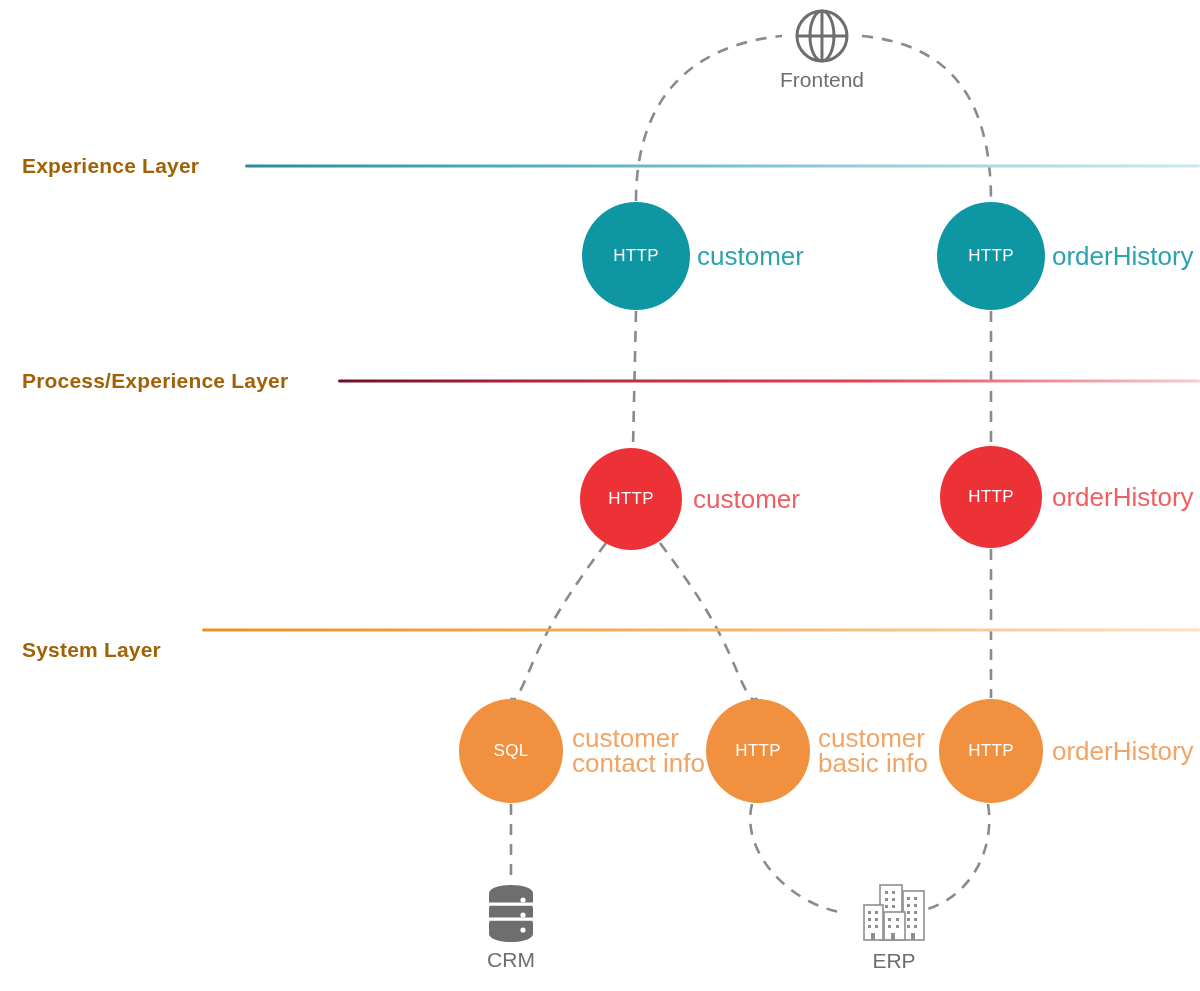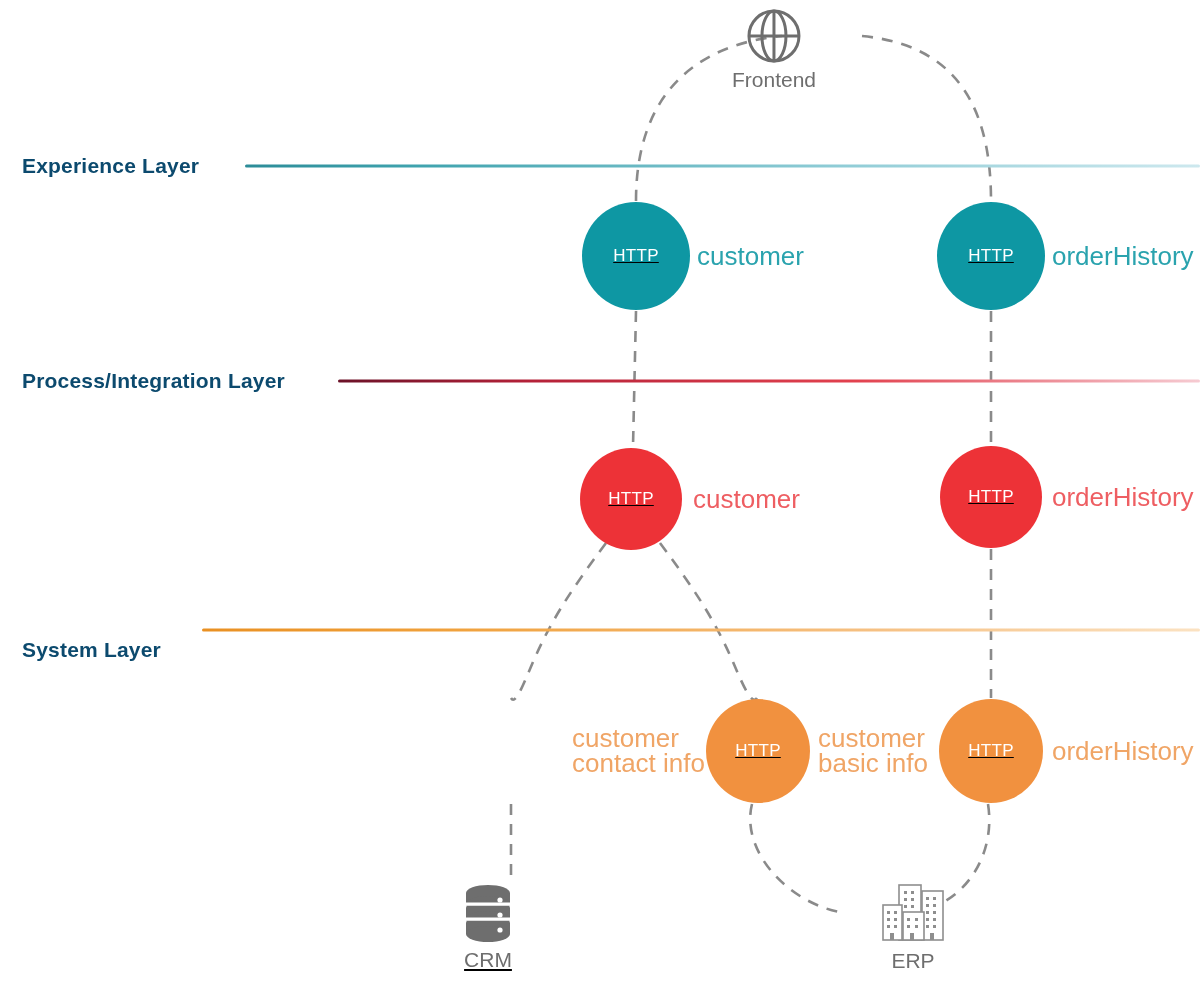--- a/index.html
+++ b/index.html
@@ -27,42 +27,41 @@
     height: 991px;
     pointer-events: none;
   }
   
   .layer-label {
     position: absolute;
     font-family: "Liberation Sans", sans-serif;
     font-weight: bold;
     font-size: 21px;
     letter-spacing: 0.2px;
-    color: #0c4a6e;
+    color: #a16207;
     white-space: nowrap;
     transform: translateY(-50%);
     left: 22px;
   }
   .layer-rule {
     position: absolute;
     height: 3px;
     right: 0;
     transform: translateY(-50%);
     border-radius: 2px;
   }
   
   .node {
     position: absolute;
     border-radius: 50%;
     transform: translate(-50%, -50%);
     display: flex;
     align-items: center;
     justify-content: center;
     box-sizing: border-box;
-    text-decoration: underline;
   }
   .node-proto {
     font-family: "Liberation Sans", sans-serif;
     font-size: 17px;
     color: #ffffff;
     letter-spacing: 0.3px;
     user-select: none;
   }
   .node-label {
     position: absolute;
@@ -113,44 +112,44 @@
     </g>
   </svg>
 
   <div>
     <div class="layer-label" style="top:166px;">Experience Layer</div>
     <div class="layer-rule" style="top:166px; left:245px;
                 background:linear-gradient(to right,#2C8C98 0%,#3FA3AE 18%,#8FCCD6 62%,#CDE8EE 100%);"></div>
   </div>
 
   <div>
-    <div class="layer-label" style="top:381px;">Process/Integration Layer</div>
+    <div class="layer-label" style="top:381px;">Process/Experience Layer</div>
     <div class="layer-rule" style="top:381px; left:338px;
                 background:linear-gradient(to right,#6B1228 0%,#B42138 22%,#E2414E 60%,#F6CBD2 100%);"></div>
   </div>
 
   <div>
     <div class="layer-label" style="top:630px;margin-top:20px;">System Layer</div>
     <div class="layer-rule" style="top:630px; left:202px;
                 background:linear-gradient(to right,#E99022 0%,#F0A13C 25%,#F6C184 68%,#FBE2C2 100%);"></div>
   </div>
 
-  <div class="endpoint" style="left:774px; top:8px;text-align:right;">
+  <div class="endpoint" style="left:822px; top:8px;text-align:right;">
     <span class="glyph">
       <svg width="56" height="56" viewBox="0 0 56 56" fill="none" stroke="#6e6e6e" stroke-width="3">
         <circle cx="28" cy="28" r="25"></circle>
         <line x1="28" y1="3" x2="28" y2="53"></line>
         <line x1="3" y1="28" x2="53" y2="28"></line>
         <ellipse cx="28" cy="28" rx="12" ry="25"></ellipse>
       </svg>
     </span>
     <span class="endpoint-caption">Frontend</span>
   </div>
 
-  <div class="endpoint" style="left:488px; top:882px;text-decoration:underline;">
+  <div class="endpoint" style="left:511px; top:882px;">
     <span class="glyph">
       <svg width="52" height="62" viewBox="0 0 52 62">
         <g fill="#6e6e6e">
           <ellipse cx="26" cy="11" rx="22" ry="8"></ellipse>
           <rect x="4" y="11" width="44" height="11"></rect>
           <ellipse cx="26" cy="22" rx="22" ry="8"></ellipse>
           <rect x="4" y="26" width="44" height="11"></rect>
           <ellipse cx="26" cy="26" rx="22" ry="8"></ellipse>
           <ellipse cx="26" cy="37" rx="22" ry="8"></ellipse>
           <rect x="4" y="41" width="44" height="11"></rect>
@@ -162,21 +161,21 @@
           <rect x="2" y="35.5" width="48" height="3.2" rx="1.6"></rect>
           <circle cx="38" cy="18" r="2.6"></circle>
           <circle cx="38" cy="33" r="2.6"></circle>
           <circle cx="38" cy="48" r="2.6"></circle>
         </g>
       </svg>
     </span>
     <span class="endpoint-caption">CRM</span>
   </div>
 
-  <div class="endpoint" style="left:913px; top:881px;">
+  <div class="endpoint" style="left:894px; top:881px;">
     <span class="glyph">
       <svg width="70" height="64" viewBox="0 0 70 64" fill="#ffffff" stroke="#8e8e8e" stroke-width="1.6">
 
         <rect x="21" y="4" width="22" height="55"></rect>
 
         <rect x="44" y="10" width="21" height="49"></rect>
 
         <rect x="5" y="24" width="19" height="35"></rect>
 
         <rect x="25" y="31" width="21" height="28"></rect>
@@ -234,20 +233,23 @@
   <div class="node" style="left:631px; top:499px; width:102px; height:102px; background:#ED3237;">
     <span class="node-proto">HTTP</span>
   </div>
   <div class="node-label" style="left:693px; top:499px; color:#EE5E62;">customer</div>
 
   <div class="node" style="left:991px; top:497px; width:102px; height:102px; background:#ED3237;">
     <span class="node-proto">HTTP</span>
   </div>
   <div class="node-label" style="left:1052px; top:497px; color:#EE5E62;">orderHistory</div>
 
+  <div class="node" style="left:511px; top:751px; width:104px; height:104px; background:#F1913F;">
+    <span class="node-proto">SQL</span>
+  </div>
   <div class="node-label" style="left:572px; top:751px; color:#F0A566;">customer
 contact info</div>
 
   <div class="node" style="left:758px; top:751px; width:104px; height:104px; background:#F1913F;">
     <span class="node-proto">HTTP</span>
   </div>
   <div class="node-label" style="left:818px; top:751px; color:#F0A566;">customer
 basic info</div>
 
   <div class="node" style="left:991px; top:751px; width:104px; height:104px; background:#F1913F;">

